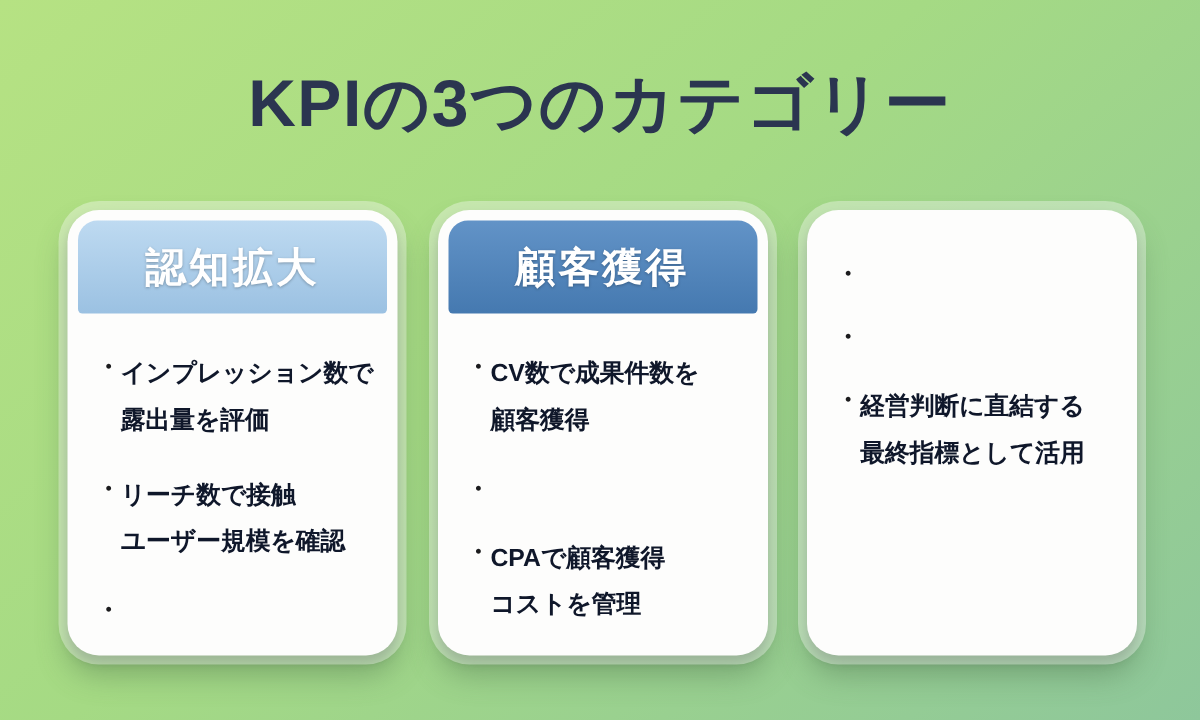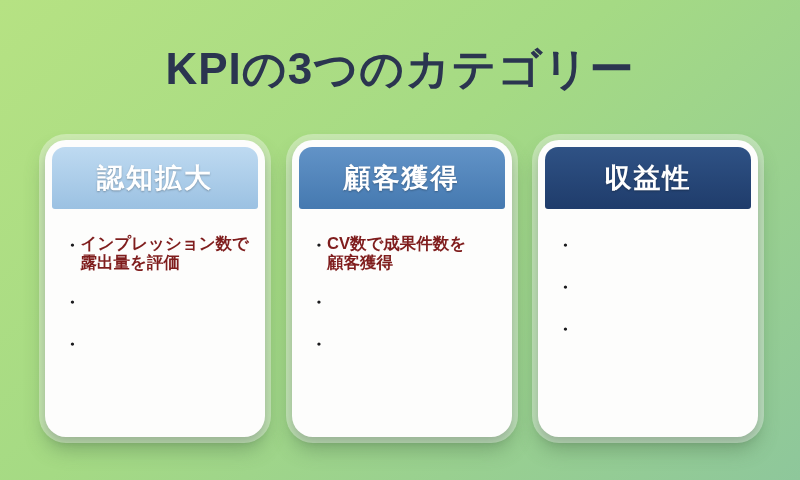--- a/index.html
+++ b/index.html
@@ -62,22 +62,22 @@
     flex: 0 0 16px;
     font-size: 16.5px;
     font-weight: bold;
     line-height: 23px;
     color: #1b1b1d;
   }
   .item-text {
     white-space: pre;
     font-size: 16.5px;
     font-weight: bold;
-    line-height: 19px;
-    color: #7f1d1d;
+    line-height: 31px;
+    color: #0f172a;
   }
 </style>
 </head>
 <body style="background: linear-gradient(140deg, rgb(182, 226, 131) 0%, rgb(165, 218, 132) 45%, rgb(142, 199, 155) 100%);">
 
 <h1 class="page-title" style="color: rgb(43, 53, 80);">KPIの3つのカテゴリー</h1>
 
 <div class="cards-row">
 
   <div class="kpi-card">
@@ -85,20 +85,22 @@
       <span>認知拡大</span>
     </div>
     <div class="card-body">
       <div class="kpi-item">
         <span class="bullet">・</span>
         <span class="item-text">インプレッション数で
 露出量を評価</span>
       </div>
       <div class="kpi-item">
         <span class="bullet">・</span>
+        <span class="item-text">リーチ数で接触
+ユーザー規模を確認</span>
       </div>
       <div class="kpi-item">
         <span class="bullet">・</span>
       </div>
     </div>
   </div>
 
   <div class="kpi-card">
     <div class="card-header" style="background: linear-gradient(rgb(98, 147, 199) 0%, rgb(69, 121, 176) 100%);">
       <span>顧客獲得</span>
@@ -107,34 +109,35 @@
       <div class="kpi-item">
         <span class="bullet">・</span>
         <span class="item-text">CV数で成果件数を
 顧客獲得</span>
       </div>
       <div class="kpi-item">
         <span class="bullet">・</span>
       </div>
       <div class="kpi-item">
         <span class="bullet">・</span>
+        <span class="item-text">CPAで顧客獲得
+コストを管理</span>
       </div>
     </div>
   </div>
 
   <div class="kpi-card">
-    <div class="card-header" style="background: linear-gradient(rgb(47, 82, 133) 0%, rgb(31, 60, 107) 100%);">
-      <span>収益性</span>
-    </div>
     <div class="card-body">
       <div class="kpi-item">
         <span class="bullet">・</span>
       </div>
       <div class="kpi-item">
         <span class="bullet">・</span>
       </div>
       <div class="kpi-item">
         <span class="bullet">・</span>
+        <span class="item-text">経営判断に直結する
+最終指標として活用</span>
       </div>
     </div>
   </div>
 
 </div>
 
 </body></html>

